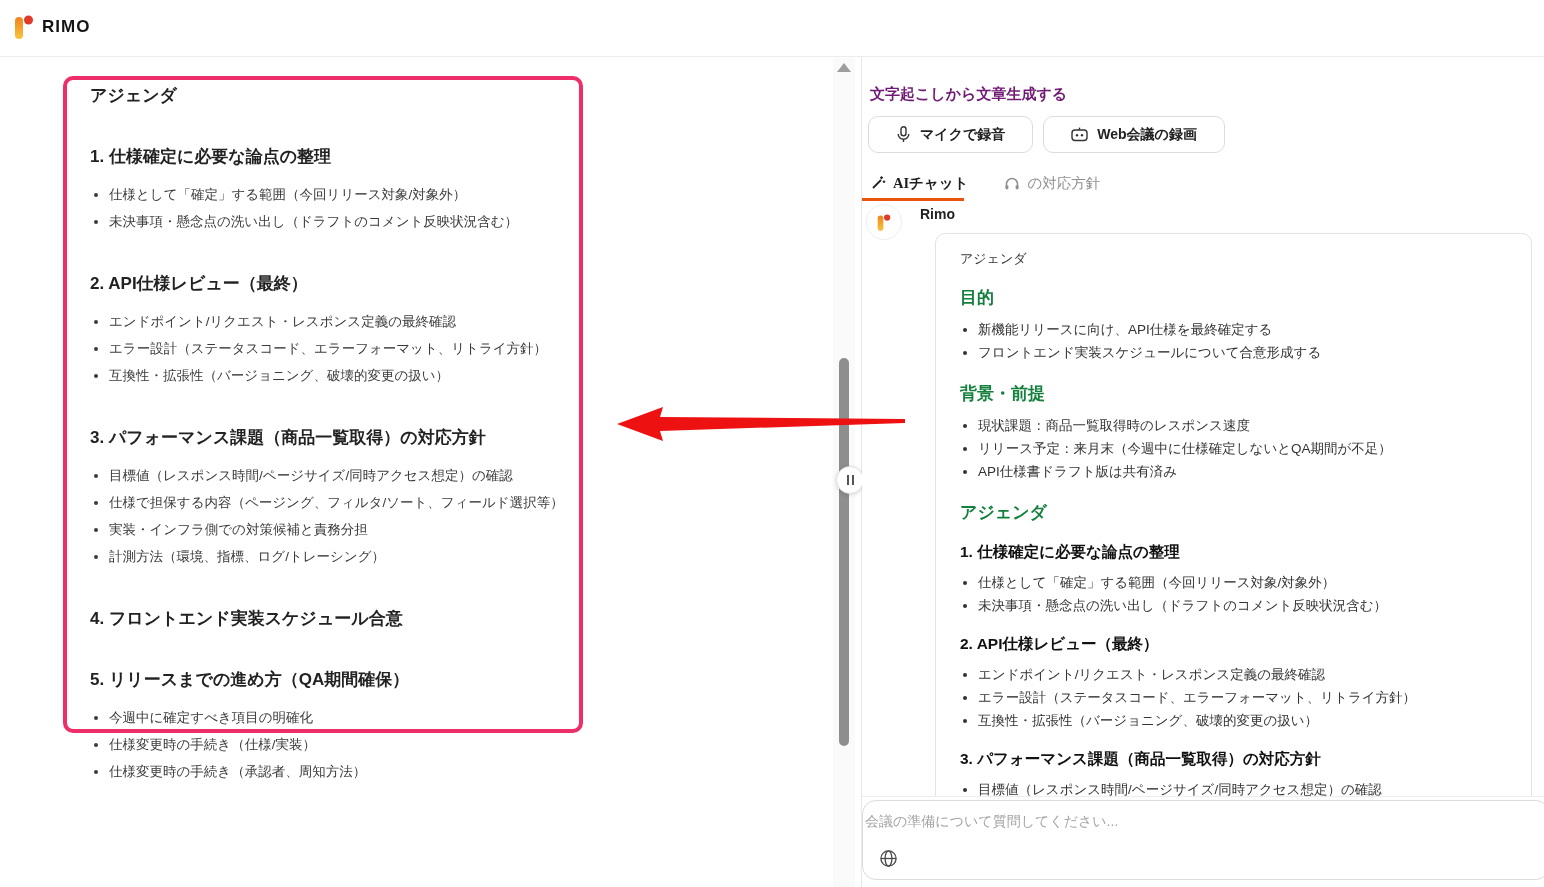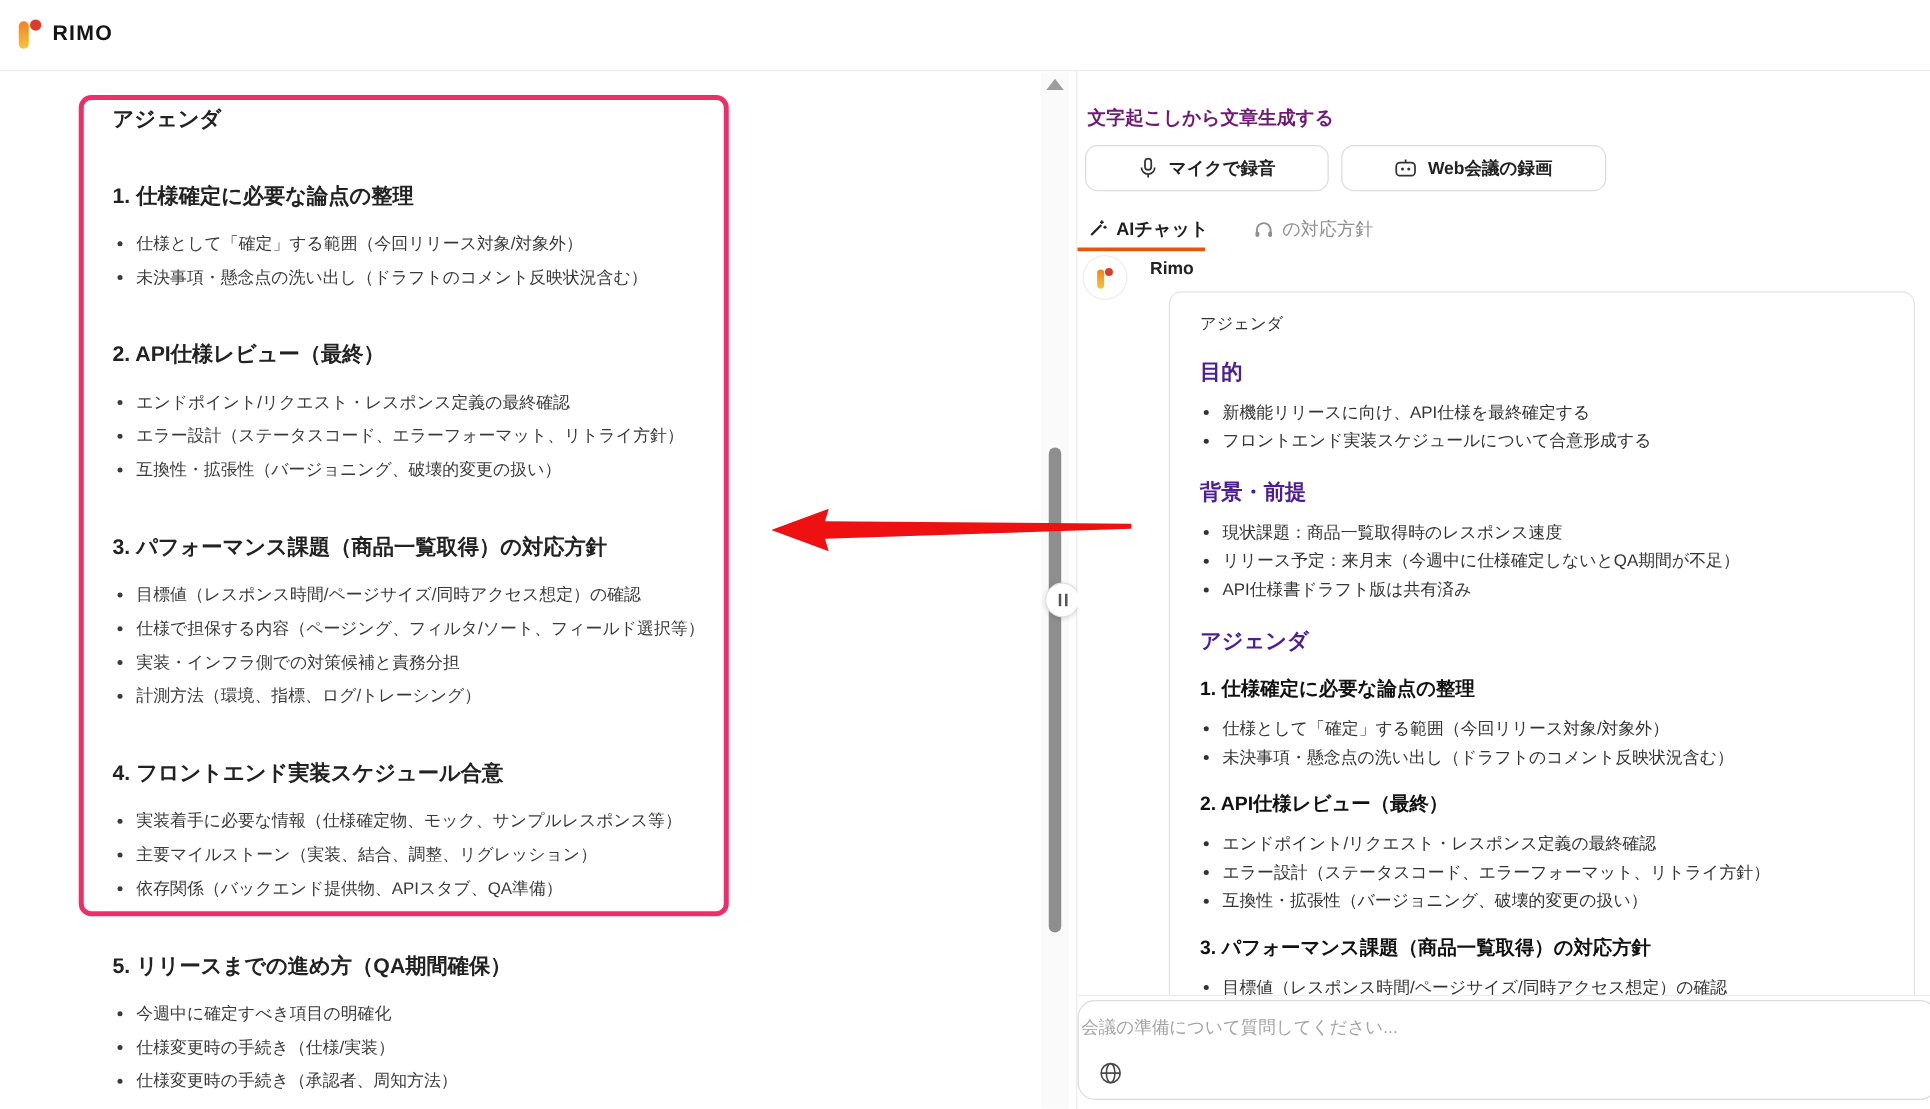--- a/index.html
+++ b/index.html
@@ -38,37 +38,37 @@
                     display:flex; align-items:center; justify-content:center; gap:3px; }
   .hbar { width:2px; height:10px; background:#555; }
 
   
   #red-arrow { position:absolute; left:600px; top:395px; width:320px; height:55px; pointer-events:none; z-index:30; }
 
   
   #right { position:absolute; left:862px; top:57px; width:682px; height:830px; background:#fff; }
   .rp-title { position:absolute; left:8px; top:28px; font-size:15px; font-weight:700; color:#701a75; }
   .rp-buttons { position:absolute; left:6px; top:59px; display:flex; gap:10px; }
-  .rp-btn { height:37px; padding:0 42px; border:1px solid #dcdcdc; border-radius:10px; background:#fff;
+  .rp-btn { height:37px; padding:0 27px; border:1px solid #dcdcdc; border-radius:10px; background:#fff;
             display:flex; align-items:center; gap:9px; font-size:14px; font-weight:600; color:#222; cursor:pointer; }
   .rp-tabs { position:absolute; left:8px; top:110px; display:flex; gap:36px; height:32px; align-items:center; }
-  .rp-tab { display:flex; align-items:center; gap:7px; font-size:14.5px; cursor:pointer; }
+  .rp-tab { display:flex; align-items:center; gap:7px; font-size:14.5px; cursor:pointer;font-family:Liberation Serif, serif; }
   .rp-tab.active { color:#1f1f1f; font-weight:700; }
   .rp-tab.inactive { color:#8f8f8f; font-weight:400; }
   .tab-underline { position:absolute; left:0; top:141px; width:102px; height:3px; background:var(--accent,#E9540D); }
 
   .chat-scroll { position:absolute; left:0; top:144px; width:682px; height:596px; overflow:hidden;
                  border-bottom:1px solid #ededed; }
   .chat-avatar { position:absolute; left:4px; top:3px; width:36px; height:36px; border-radius:50%;
                  border:1px solid #eee; background:#fff; display:flex; align-items:center; justify-content:center; }
   .chat-sender { position:absolute; left:58px; top:5px; font-size:14px; font-weight:700; color:#222; }
   .chat-bubble { position:absolute; left:73px; top:32px; width:597px; background:#fff;
                  border:1px solid #e3e3e3; border-radius:10px; padding:16px 24px 24px; }
   .blk-small { font-size:13px; line-height:18px; color:#333; margin:0 0 2px; }
-  .blk-h2 { font-size:17px; font-weight:700; color:#4c1d95; line-height:24px; margin:18px 0 0; }
+  .blk-h2 { font-size:17px; font-weight:700; color:#15803d; line-height:24px; margin:18px 0 0; }
   .blk-h3 { font-size:15.5px; font-weight:700; color:#111; line-height:22px; margin:16px 0 0; }
   .blk-bullets { margin:8px 0 0; padding:0 0 0 18px; list-style:disc; }
   .blk-bullets li { font-size:13.5px; line-height:23px; color:#333; }
 
   .chat-input-box { position:absolute; left:0; top:743px; width:688px; height:80px;
                     border:1px solid #dcdcdc; border-radius:14px; background:#fff; }
   .chat-input-box textarea { border:none; outline:none; resize:none; background:transparent;
                     font-family:"Liberation Sans", sans-serif; font-size:14px; color:#333;
                     padding:12px 2px 0; width:calc(100% - 8px); height:42px; }
   .chat-input-box textarea::placeholder { color:#a3a3a3; }
@@ -116,25 +116,20 @@
         <div class="doc-heading">3. パフォーマンス課題（商品一覧取得）の対応方針</div>
         <ul class="doc-bullets">
           <li class="doc-bullet">目標値（レスポンス時間/ページサイズ/同時アクセス想定）の確認</li>
           <li class="doc-bullet">仕様で担保する内容（ページング、フィルタ/ソート、フィールド選択等）</li>
           <li class="doc-bullet">実装・インフラ側での対策候補と責務分担</li>
           <li class="doc-bullet">計測方法（環境、指標、ログ/トレーシング）</li>
         </ul>
       </section>
       <section class="doc-section">
         <div class="doc-heading">4. フロントエンド実装スケジュール合意</div>
-        <ul class="doc-bullets">
-          <li class="doc-bullet">実装着手に必要な情報（仕様確定物、モック、サンプルレスポンス等）</li>
-          <li class="doc-bullet">主要マイルストーン（実装、結合、調整、リグレッション）</li>
-          <li class="doc-bullet">依存関係（バックエンド提供物、APIスタブ、QA準備）</li>
-        </ul>
       </section>
       <section class="doc-section">
         <div class="doc-heading">5. リリースまでの進め方（QA期間確保）</div>
         <ul class="doc-bullets">
           <li class="doc-bullet">今週中に確定すべき項目の明確化</li>
           <li class="doc-bullet">仕様変更時の手続き（仕様/実装）</li>
           <li class="doc-bullet">仕様変更時の手続き（承認者、周知方法）</li>
         </ul>
       </section>
     </div>

